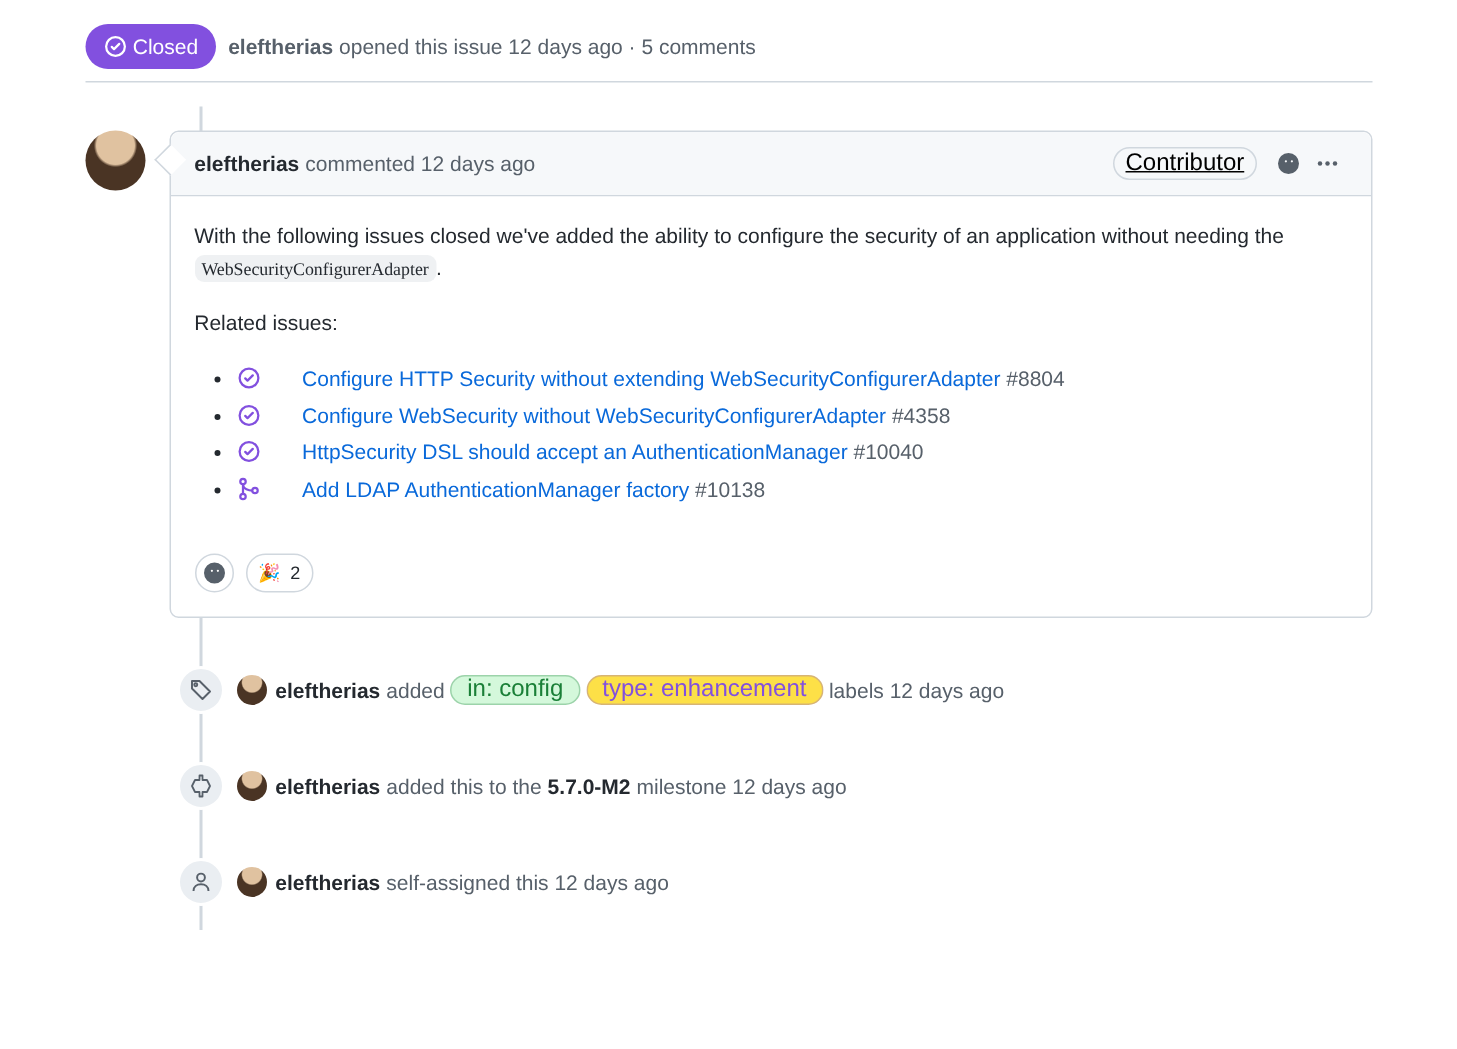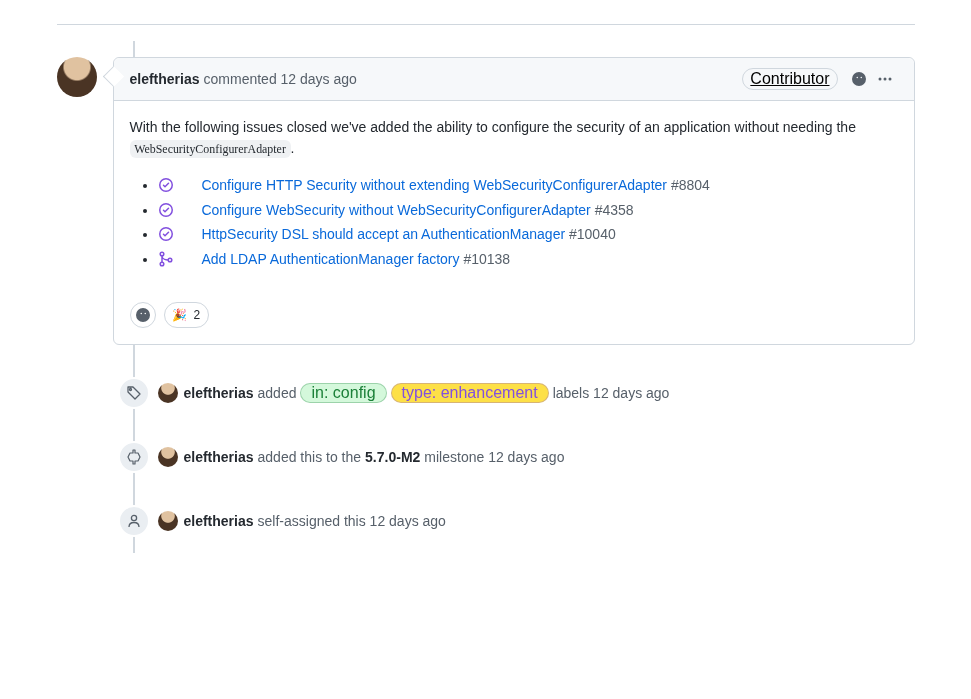--- a/index.html
+++ b/index.html
@@ -166,20 +166,34 @@
   .label-chip.purple { background: #fde047; color: #8250df; border: 1px solid rgba(130,80,223,0.3); }
   .event-text b { color: #24292f; font-weight: 600; }
   svg { display: block; }
 </style>
 </head>
 <body>
 
 <div class="container">
 
   <div class="issue-header">
+    <div class="meta-row">
+      <span class="state-badge">
+        <span>
+          <svg width="16" height="16" viewBox="0 0 16 16">
+              <path d="M8 1a7 7 0 100 14A7 7 0 008 1zm0 1.5a5.5 5.5 0 110 11 5.5 5.5 0 010-11zm3.03 3.22a.75.75 0 010 1.06l-3.5 3.5a.75.75 0 01-1.06 0l-1.5-1.5a.75.75 0 011.06-1.06l.97.97 2.97-2.97a.75.75 0 011.06 0z"></path>
+            </svg>
+        </span>
+        <span>Closed</span>
+      </span>
+      <span class="meta-text">
+        <a class="author">eleftherias</a>
+        <span>opened this issue 12 days ago · 5 comments</span>
+      </span>
+    </div>
   </div>
 
   <div class="timeline">
     <div class="timeline-line"></div>
 
     <div class="comment-row">
       <div class="avatar"></div>
       <div class="comment-box">
         <div class="comment-head">
           <a class="author">eleftherias</a>
@@ -197,20 +211,21 @@
                 <circle cx="8" cy="8" r="1.5"></circle>
                 <circle cx="13" cy="8" r="1.5"></circle>
               </svg>
           </span>
         </div>
         <div class="comment-body">
           <p>
             <span>With the following issues closed we've added the ability to configure the security of an application without needing the </span>
             <code class="inline">WebSecurityConfigurerAdapter</code><span>.</span>
           </p>
+          <p>Related issues:</p>
           <ul>
             <li>
               <span class="li-icon purple">
                   <svg width="16" height="16" viewBox="0 0 16 16">
                     <path d="M8 1a7 7 0 100 14A7 7 0 008 1zm0 1.5a5.5 5.5 0 110 11 5.5 5.5 0 010-11zm3.03 3.22a.75.75 0 010 1.06l-3.5 3.5a.75.75 0 01-1.06 0l-1.5-1.5a.75.75 0 011.06-1.06l.97.97 2.97-2.97a.75.75 0 011.06 0z"></path>
                   </svg>
                 </span>
               <a>Configure HTTP Security without extending WebSecurityConfigurerAdapter</a>
               <span class="ref-num">#8804</span>
             </li>

